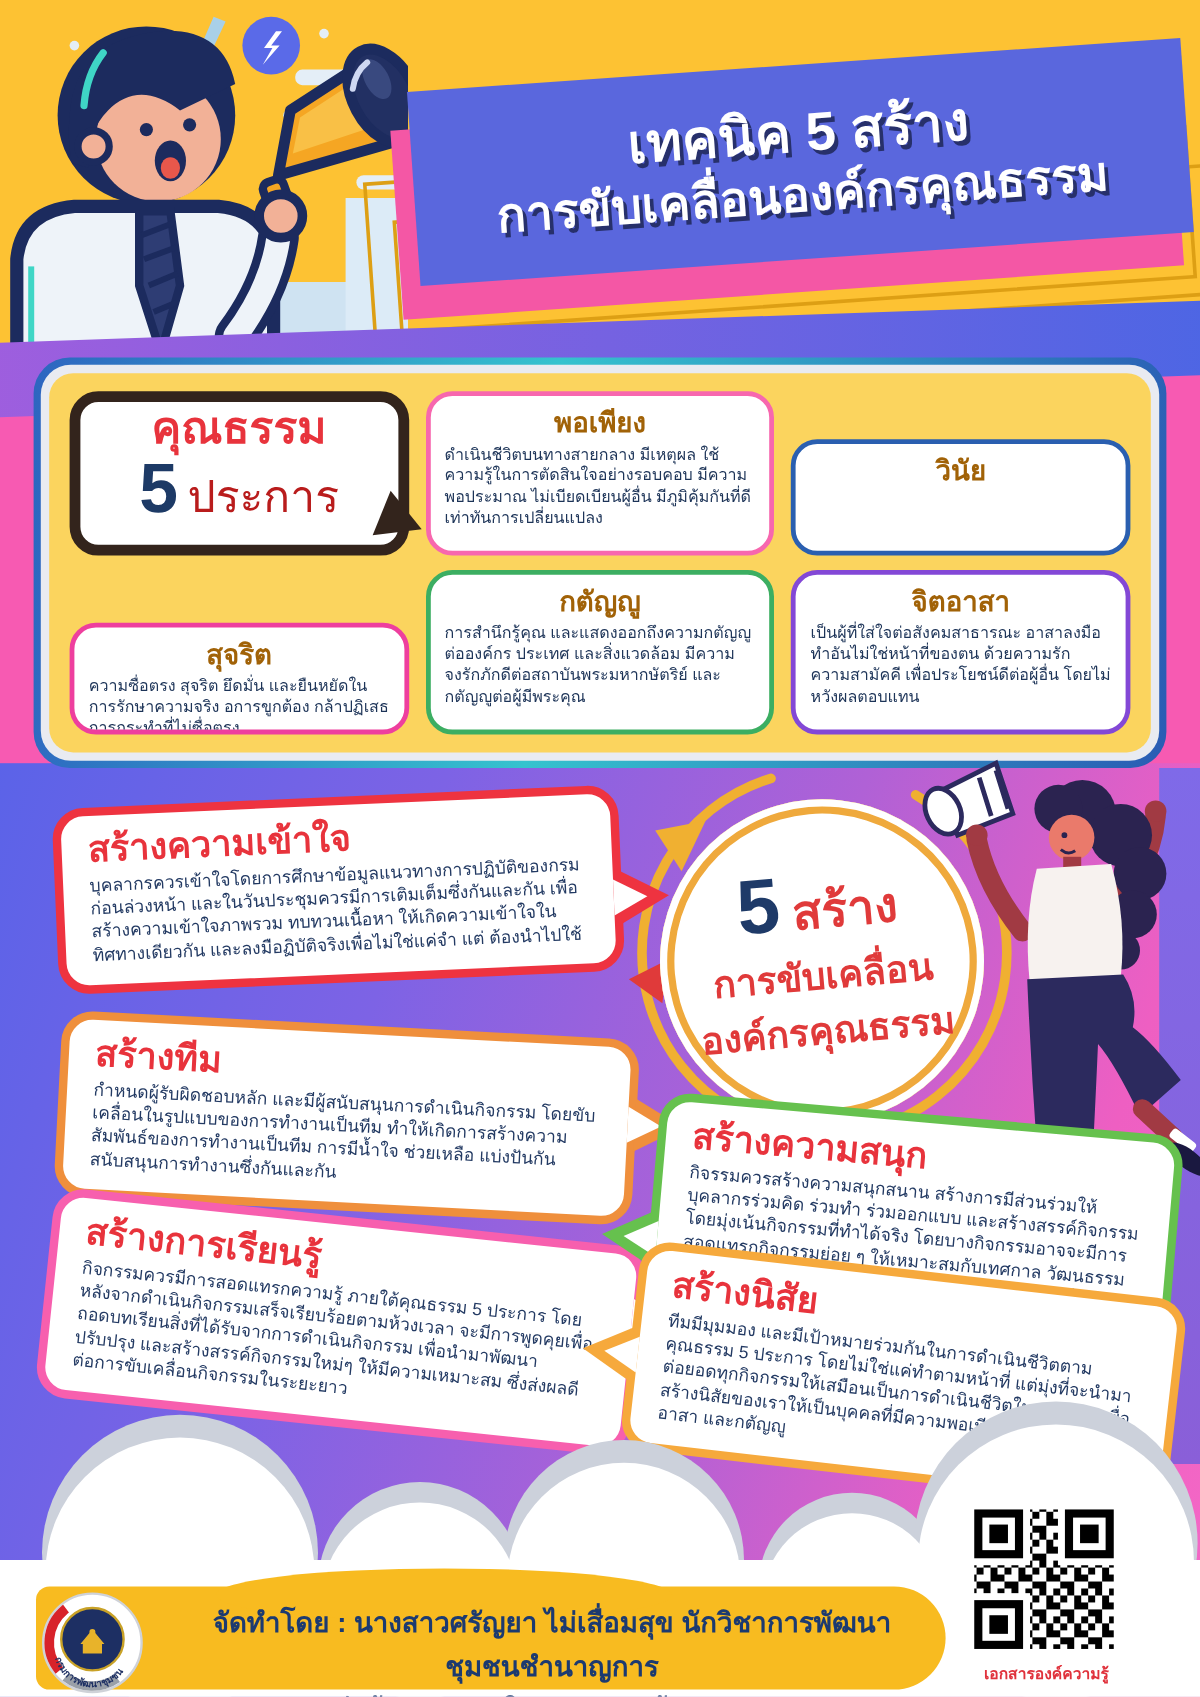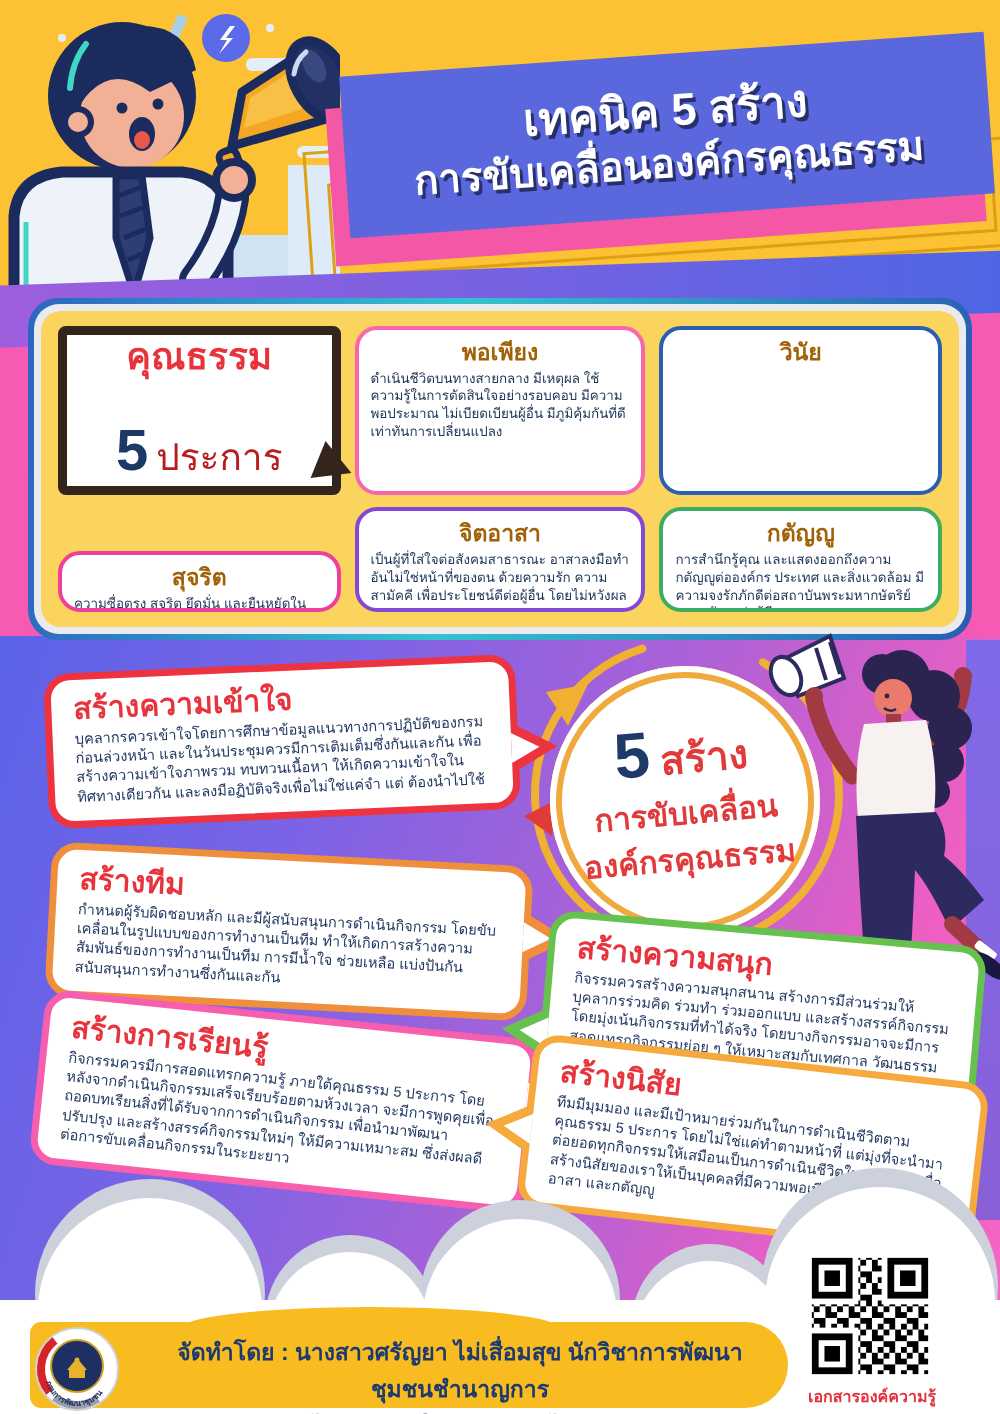--- a/index.html
+++ b/index.html
@@ -31,33 +31,33 @@
              background:linear-gradient(108deg,#5b63e8 0%,#7d63e5 30%,#b061d6 58%,#ee5fc2 82%,#f468c6 100%);z-index:4;}
   .right-strip{position:absolute;right:0;top:640px;width:34px;height:580px;
              background:linear-gradient(180deg,#7f6ae8,#8a5fd8);z-index:5;}
 
   
   .vcard-outer{position:absolute;left:28px;top:298px;width:944px;height:342px;border-radius:30px;
              background:linear-gradient(95deg,#2d65c0,#35c3ce 45%,#2a5cb4);padding:6px;z-index:6;}
   .vcard-mid{width:100%;height:100%;border-radius:25px;background:#e9ebf1;padding:7px;}
   .vcard-inner{width:100%;height:100%;border-radius:20px;background:#fbd45e;padding:15px 17px;
              display:grid;grid-template-columns:1fr 1.03fr 1fr;grid-template-rows:1fr 1fr;gap:12px 14px;}
-  .moral-bubble{position:relative;background:#fff;border:9px solid #33241c;border-radius:8px;
-             display:flex;flex-direction:column;justify-content:flex-start;align-items:center;gap:42px;}
+  .moral-bubble{position:relative;background:#fff;border:9px solid #33241c;border-radius:24px;
+             display:flex;flex-direction:column;justify-content:flex-start;align-items:center;}
   .moral-bubble::before{content:"";position:absolute;right:-40px;bottom:-4px;border:20px solid transparent;
              border-left:36px solid #33241c;transform:rotate(22deg);}
   .moral-l1{color:#e8333c;font-size:37px;font-weight:bold;line-height:1.2;}
   .moral-l2{display:flex;align-items:baseline;gap:8px;}
   .moral-num{color:#1d3a66;font-size:58px;font-weight:bold;line-height:1;}
   .moral-l2 span:last-child{color:#b91c1c;font-size:37px;font-weight:normal;}
   .vb{background:#fff;border-radius:22px;padding:6px 12px 8px;border:4px solid #ccc;overflow:hidden;}
   .vb h3{margin:2px 0 3px;text-align:center;color:#a16207;font-size:23px;font-weight:bold;line-height:1.25;}
   .vb p{margin:0;color:#1d3458;font-size:13.4px;line-height:1.32;}
   .vb-1{border-color:#f767ae;}
-  .vb-2{border-color:#2a5fb0;}
+  .vb-2{border-color:#2a5fb0;margin-top:40px;}
   .vb-3{border-color:#ee3f9e;margin-top:44px;}
   .vb-4{border-color:#8348d6;}
   .vb-5{border-color:#3cae62;}
 
   
   .ring-svg{position:absolute;left:512px;top:630px;z-index:7;}
   .badge{position:absolute;left:550px;top:666px;width:270px;height:270px;border-radius:50%;background:#fff;
          box-shadow:inset 0 0 0 6px #fff,inset 0 0 0 12px #efa93c;z-index:8;
          display:flex;flex-direction:column;justify-content:center;align-items:center;text-align:center;
          transform:rotate(-5deg);}
@@ -93,21 +93,21 @@
        border-radius:12px 46px 46px 12px;z-index:11;}
   .footer-bar::before{content:"";position:absolute;left:150px;top:-15px;width:380px;height:44px;background:#f8bb20;
        border-radius:50%;}
   .logo{position:absolute;left:34px;top:1326px;z-index:12;}
   .credit{position:absolute;left:150px;top:1334px;width:620px;z-index:12;text-align:center;
        color:#1c3a70;font-weight:bold;}
   .credit .c1{font-size:23px;line-height:1.6;}
   .credit .c2{font-size:20px;line-height:1.5;}
   .qr{position:absolute;left:806px;top:1252px;z-index:11;background:#fff;padding:2px;}
   .qr-label{position:absolute;left:788px;top:1384px;width:168px;text-align:center;color:#e0323c;
-       font-size:16px;font-weight:bold;z-index:11;}
+       font-size:13px;font-weight:bold;z-index:11;}
 </style>
 </head>
 <body>
 
 <div class="poster">
 
   <div class="header-bg"></div>
 
   <svg class="man-illo" width="340" height="300" viewBox="0 0 340 300">
     <rect x="80" y="52" width="78" height="16" rx="8" fill="#e4eef7"></rect>
@@ -177,27 +177,27 @@
           <h3>พอเพียง</h3>
           <p>ดำเนินชีวิตบนทางสายกลาง มีเหตุผล ใช้ความรู้ในการตัดสินใจอย่างรอบคอบ มีความพอประมาณ ไม่เบียดเบียนผู้อื่น มีภูมิคุ้มกันที่ดี เท่าทันการเปลี่ยนแปลง</p>
         </div>
         <div class="vb vb-2">
           <h3>วินัย</h3>
         </div>
         <div class="vb vb-3">
           <h3>สุจริต</h3>
           <p>ความซื่อตรง สุจริต ยึดมั่น และยืนหยัดในการรักษาความจริง อการขูกต้อง กล้าปฏิเสธการกระทำที่ไม่ซื่อตรง</p>
         </div>
+        <div class="vb vb-5">
+          <h3>กตัญญู</h3>
+          <p>การสำนึกรู้คุณ และแสดงออกถึงความกตัญญูต่อองค์กร ประเทศ และสิ่งแวดล้อม มีความจงรักภักดีต่อสถาบันพระมหากษัตริย์ และกตัญญูต่อผู้มีพระคุณ</p>
+        </div>
         <div class="vb vb-4">
           <h3>จิตอาสา</h3>
           <p>เป็นผู้ที่ใส่ใจต่อสังคมสาธารณะ อาสาลงมือทำอันไม่ใช่หน้าที่ของตน ด้วยความรัก ความสามัคคี เพื่อประโยชน์ดีต่อผู้อื่น โดยไม่หวังผลตอบแทน</p>
-        </div>
-        <div class="vb vb-5">
-          <h3>กตัญญู</h3>
-          <p>การสำนึกรู้คุณ และแสดงออกถึงความกตัญญูต่อองค์กร ประเทศ และสิ่งแวดล้อม มีความจงรักภักดีต่อสถาบันพระมหากษัตริย์ และกตัญญูต่อผู้มีพระคุณ</p>
         </div>
       </div>
     </div>
   </div>
 
   <svg class="ring-svg" width="350" height="336" viewBox="0 0 350 336">
     <circle cx="175" cy="164" r="152" fill="none" stroke="#f0b031" stroke-width="8" stroke-dasharray="830 125" transform="rotate(-60 175 164)" stroke-linecap="round"></circle>
     <polygon points="34,62 76,54 56,96" fill="#f0b031"></polygon>
     <polygon points="12,186 44,170 40,206" fill="#e03a3a"></polygon>
   </svg>

